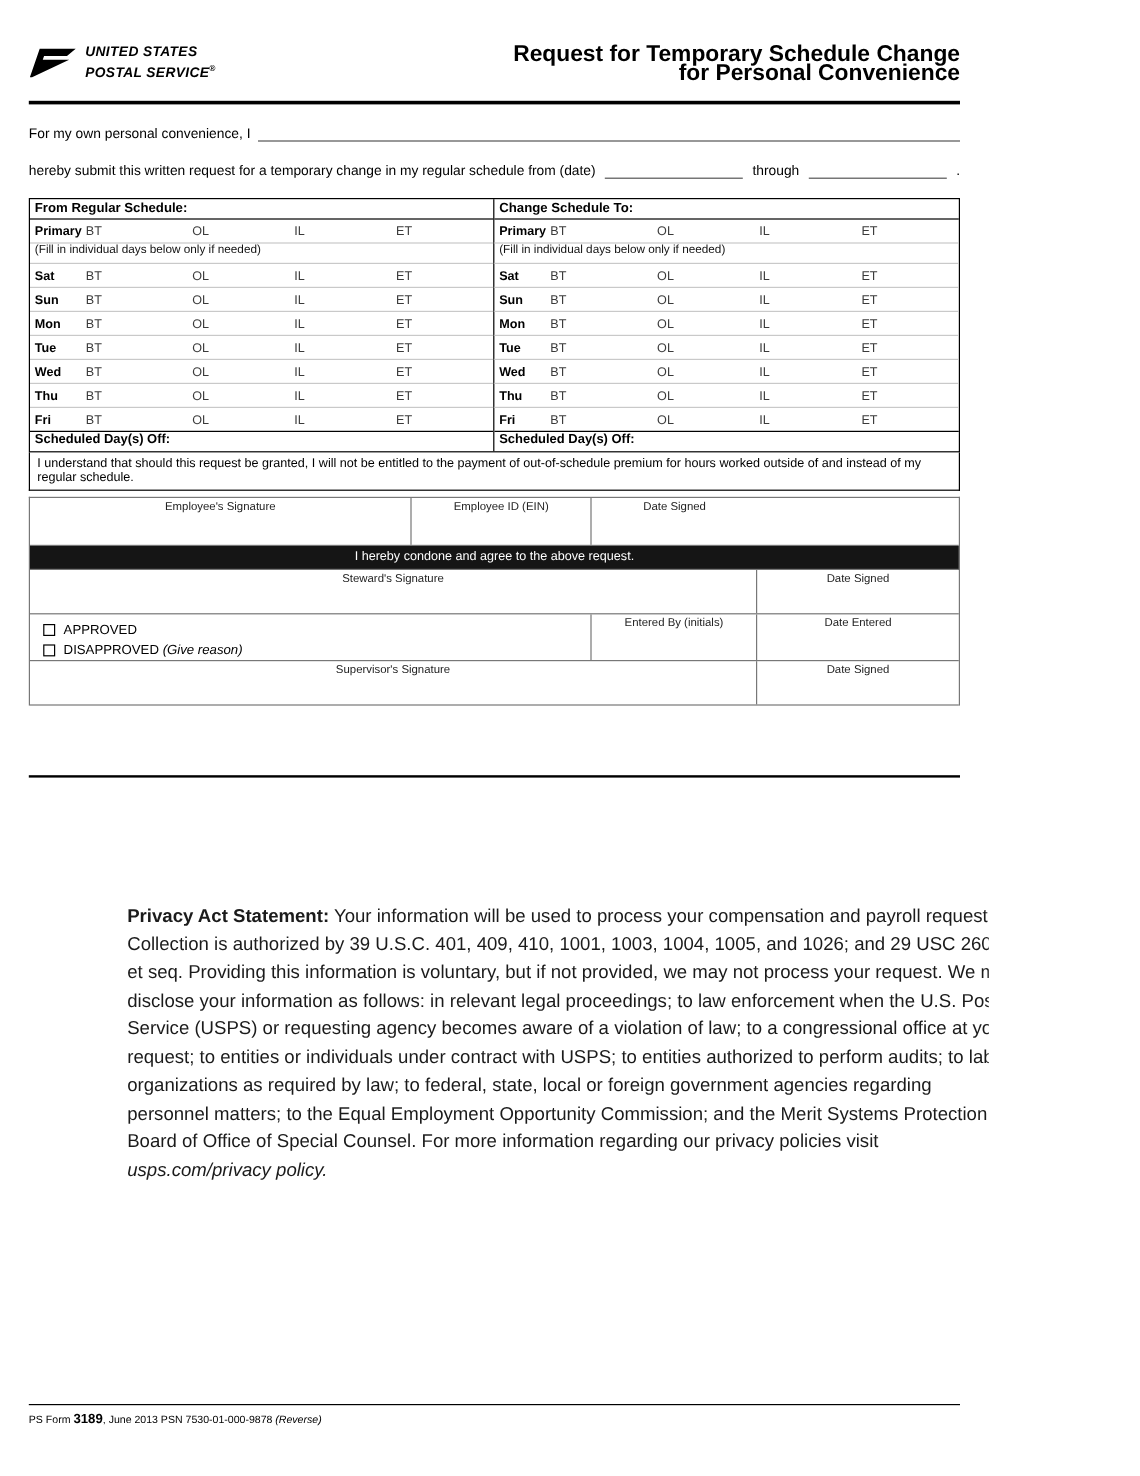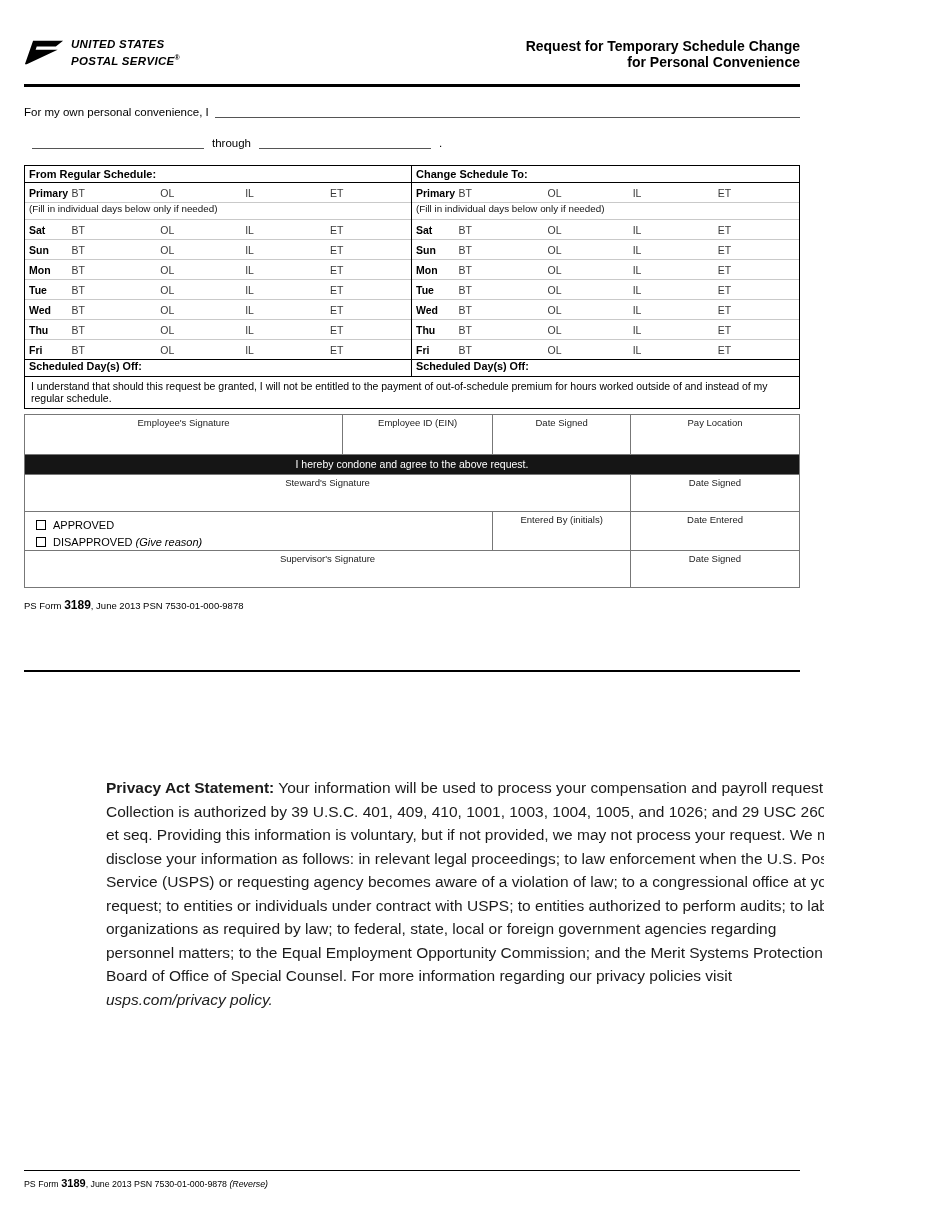--- a/index.html
+++ b/index.html
@@ -6,21 +6,21 @@
   html, body { background: #ffffff; }
   body { font-family: "Liberation Sans", sans-serif; color: #000; }
   .page { width: 824px; height: 1230px; position: relative; background: #fff; overflow: hidden; }
 
   
   .header { display: flex; justify-content: space-between; align-items: flex-start; padding: 38px 24px 0 24px; }
   .logo { display: flex; align-items: center; gap: 7px; }
   .eagle { width: 40px; height: 27px; }
   .logo-text { font-style: italic; font-weight: bold; font-size: 11.5px; line-height: 13px; letter-spacing: 0.3px; }
   .reg { font-size: 7px; font-style: normal; vertical-align: super; }
-  .form-title { text-align: right; font-weight: bold; font-size: 14px; line-height: 16px; }
+  .form-title { text-align: right; font-weight: bold; font-size: 19px; line-height: 16px; }
   .thick-rule { border-top: 3px solid #000; margin: 14px 24px 0 24px; }
 
   
   .intro-line { display: flex; align-items: flex-end; margin: 18px 24px 0 24px; font-size: 11.5px; white-space: nowrap; }
   .fill { border-bottom: 1px solid #555; height: 13px; display: inline-block; }
   .fill.grow { flex: 1; margin-left: 6px; }
   .fill.w170 { width: 172px; margin: 0 8px; }
 
   
   .sched { display: flex; margin: 16px 24px 0 24px; border: 1.5px solid #000; }
@@ -85,20 +85,21 @@
       <div>for Personal Convenience</div>
     </div>
   </div>
   <div class="thick-rule"></div>
 
   <div class="intro-line">
     <span>For my own personal convenience, I</span>
     <span class="fill grow"></span>
   </div>
   <div class="intro-line">
+    <span>hereby submit this written request for a temporary change in my regular schedule from (date)</span>
     <span class="fill w170"></span>
     <span>through</span>
     <span class="fill w170"></span>
     <span>.</span>
   </div>
 
   <div class="sched">
 
     <div class="half left">
       <div class="trow head">
@@ -242,21 +243,20 @@
 
   </div>
 
   <div class="ack">I understand that should this request be granted, I will not be entitled to the payment of out-of-schedule premium for hours worked outside of and instead of my regular schedule.</div>
 
   <div class="sig">
     <div class="sig-row r1">
       <div class="sig-cell"><span>Employee's Signature</span></div>
       <div class="sig-cell"><span>Employee ID (EIN)</span></div>
       <div class="sig-cell"><span>Date Signed</span></div>
-      <div class="sig-cell"><span>Pay Location</span></div>
     </div>
     <div class="bar">I hereby condone and agree to the above request.</div>
     <div class="sig-row r2">
       <div class="sig-cell"><span>Steward's Signature</span></div>
       <div class="sig-cell"><span>Date Signed</span></div>
     </div>
     <div class="sig-row r3">
       <div class="sig-cell">
         <div class="cb-line">
           <span class="cb"></span>
@@ -269,23 +269,20 @@
       </div>
       <div class="sig-cell"><span>Entered By (initials)</span></div>
       <div class="sig-cell"><span>Date Entered</span></div>
     </div>
     <div class="sig-row r2">
       <div class="sig-cell"><span>Supervisor's Signature</span></div>
       <div class="sig-cell"><span>Date Signed</span></div>
     </div>
   </div>
 
-  <div class="form-footer">
-    <span>PS Form </span><b>3189</b><span>, June 2013  PSN 7530-01-000-9878</span>
-  </div>
 
   <div class="mid-rule"></div>
 
   <div class="privacy">
     <b>Privacy Act Statement:</b><span> Your information will be used to process your compensation and payroll request. Collection is authorized by 39 U.S.C. 401, 409, 410, 1001, 1003, 1004, 1005, and 1026; and 29 USC 2601 et seq. Providing this information is voluntary, but if not provided, we may not process your request. We may disclose your information as follows: in relevant legal proceedings; to law enforcement when the U.S. Postal Service (USPS) or requesting agency becomes aware of a violation of law; to a congressional office at you request; to entities or individuals under contract with USPS; to entities authorized to perform audits; to labor organizations as required by law; to federal, state, local or foreign government agencies regarding personnel matters; to the Equal Employment Opportunity Commission; and the Merit Systems Protection Board of Office of Special Counsel. For more information regarding our privacy policies visit </span><span class="link">usps.com/privacy policy.</span>
   </div>
 
   <div class="bottom-rule"></div>
   <div class="reverse-footer">
     <span>PS Form </span><b>3189</b><span>, June 2013  PSN 7530-01-000-9878 </span><i>(Reverse)</i>

